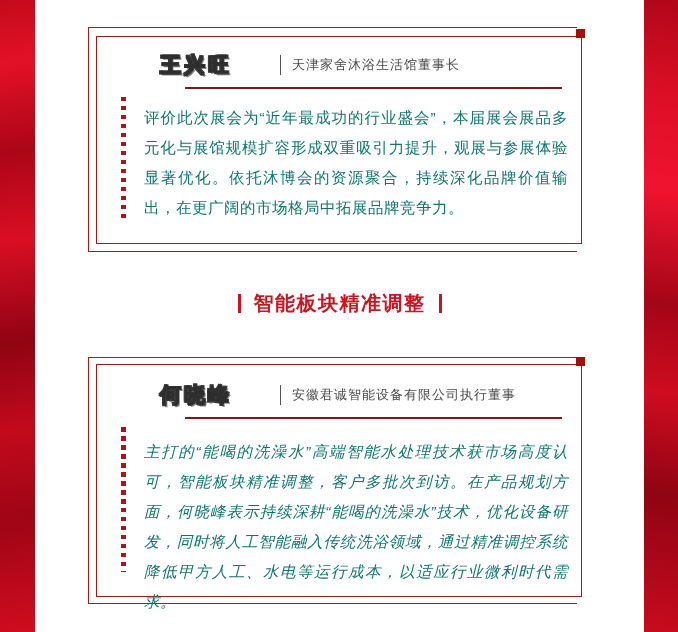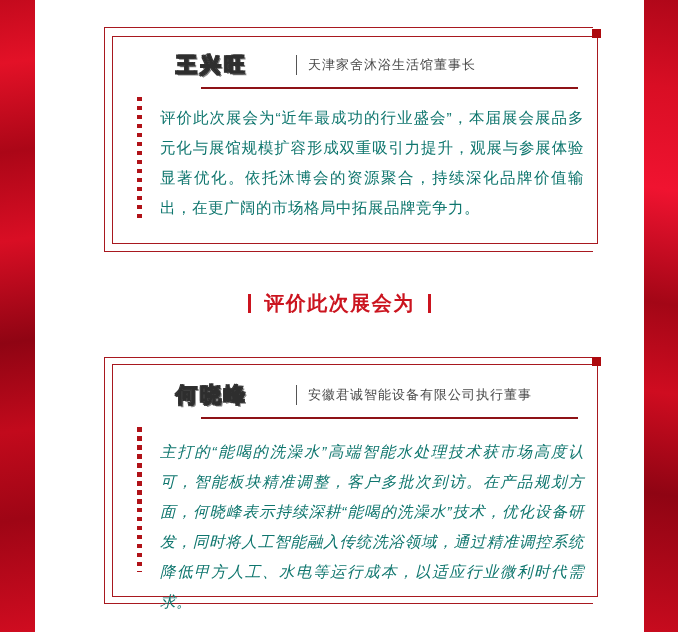--- a/index.html
+++ b/index.html
@@ -7,21 +7,21 @@
   .canvas{position:relative;width:678px;height:632px;background:#ffffff;overflow:hidden;}
 
   
   .strip{position:absolute;top:0;height:100%;}
   .strip-left{left:0;width:35px;
     background:linear-gradient(172deg,#c40a1d 0%,#e31127 10%,#ab0617 24%,#d90e24 38%,#8f0413 54%,#c20a1c 68%,#9e0515 82%,#d00c20 100%);}
   .strip-right{right:0;width:34px;
     background:linear-gradient(188deg,#b00719 0%,#d90e24 14%,#f01330 30%,#a30616 48%,#cf0c20 62%,#8f0413 78%,#c80b1e 100%);}
 
   
-  .card{position:absolute;left:104px;width:498px;}
+  .card{position:absolute;left:88px;width:498px;}
   .card1{top:27px;height:225px;}
   .card2{top:357px;height:247px;padding-left:36px;}
   .frame-outer{position:absolute;left:0;top:0;width:489px;
     border-left:1.5px solid #a8181f;border-top:1.5px solid #a8181f;border-bottom:1.5px solid #a8181f;
     box-sizing:border-box;}
   .card1 .frame-outer{height:225px;}
   .card2 .frame-outer{height:247px;}
   .frame-inner{position:absolute;border:1.5px solid #a8181f;box-sizing:border-box;background:transparent;}
   .card1 .frame-inner{left:8px;top:9px;width:486px;height:208px;}
   .card2 .frame-inner{left:8px;top:7px;width:486px;height:233px;}
@@ -65,21 +65,21 @@
     <div class="frame-inner"></div>
     <div class="corner-square"></div>
     <div class="person-name">王兴旺</div>
     <div class="person-title">天津家舍沐浴生活馆董事长</div>
     <div class="name-underline"></div>
     <div class="dotted-line"></div>
     <div class="quote-text">评价此次展会为“近年最成功的行业盛会”，本届展会展品多元化与展馆规模扩容形成双重吸引力提升，观展与参展体验显著优化。依托沐博会的资源聚合，持续深化品牌价值输出，在更广阔的市场格局中拓展品牌竞争力。</div>
   </div>
 
   <div class="section-title">
-    <span class="title-bar left"></span><span>评价此次展会为</span><span class="title-bar right"></span>
+    <span class="title-bar left"></span><span>智能板块精准调整</span><span class="title-bar right"></span>
   </div>
 
   <div class="card card2">
     <div class="frame-outer"></div>
     <div class="frame-inner"></div>
     <div class="corner-square"></div>
     <div class="person-name">何晓峰</div>
     <div class="person-title">安徽君诚智能设备有限公司执行董事</div>
     <div class="name-underline"></div>
     <div class="dotted-line"></div>

